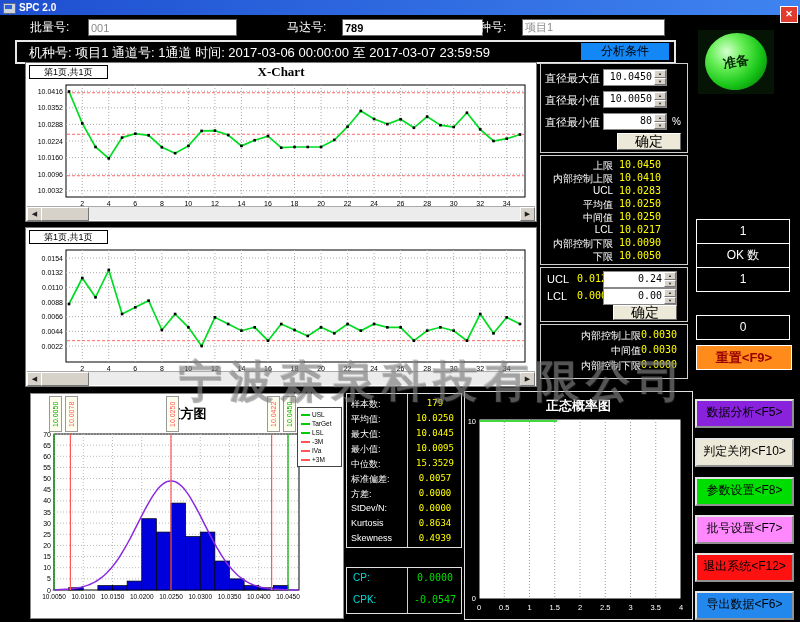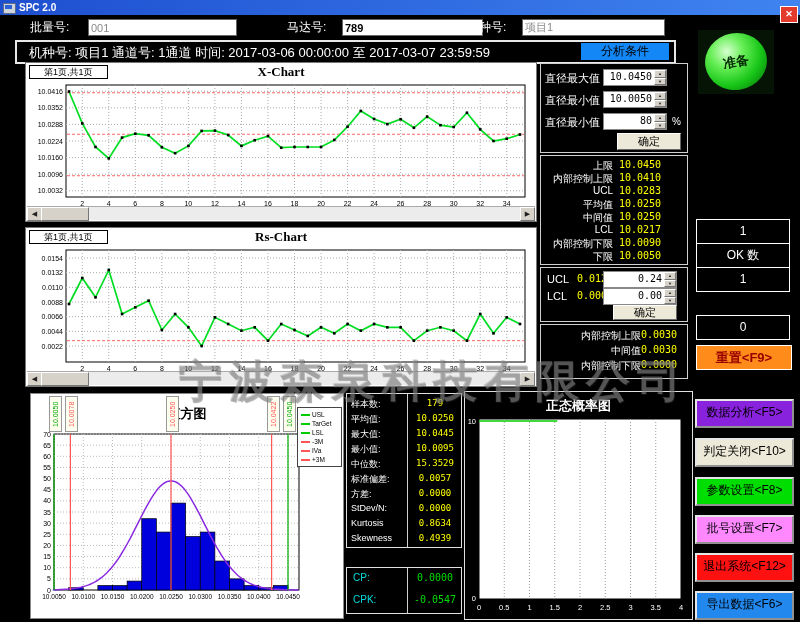--- a/index.html
+++ b/index.html
@@ -34,21 +34,21 @@
   
   .bpanel{background:#000;border:1px solid #cfcfcf;}
   .prow{position:absolute;left:2px;right:4px;height:16px;}
   .plabel{position:absolute;left:2px;top:2px;font-size:11px;color:#fff;white-space:nowrap;}
   .spinbox{position:absolute;right:16px;top:0;width:62px;height:15px;background:#fff;border:1px solid #888;}
   .spinbox.wide{width:72px;right:6px;}
   .spinval{position:absolute;right:14px;top:1px;font-size:10px;color:#000;font-family:"DejaVu Sans Mono",monospace;}
   .spinud{position:absolute;right:0;top:0;width:12px;height:100%;display:flex;flex-direction:column;cursor:pointer;}
   .spinud i{flex:1;background:#d6d2c9;border:1px solid #fff;border-right-color:#777;border-bottom-color:#777;font-style:normal;font-size:4px;line-height:5px;text-align:center;color:#222;}
   .psuffix{position:absolute;right:2px;top:3px;color:#fff;font-size:10px;}
-  .okbtn{position:absolute;width:62px;height:15px;background:#ece9d8;border:1px solid #fff;border-right-color:#666;border-bottom-color:#666;color:#000;font-size:11px;text-align:center;line-height:15px;cursor:pointer;}
+  .okbtn{position:absolute;width:62px;height:15px;background:#ece9d8;border:1px solid #fff;border-right-color:#666;border-bottom-color:#666;color:#000;font-size:14px;text-align:center;line-height:15px;cursor:pointer;}
   .lrow{position:absolute;left:0;right:0;height:13px;}
   .llabel{position:absolute;left:2px;right:74px;text-align:right;color:#fff;font-size:10px;white-space:nowrap;}
   .lvalue{position:absolute;left:78px;color:#ffff00;font-size:10px;font-family:"DejaVu Sans Mono",monospace;}
   
   .ccell{position:absolute;left:0;width:92px;height:23px;border:1px solid #fff;background:#000;color:#fff;text-align:center;line-height:23px;font-size:12px;}
   .resetbtn{left:696px;top:345px;width:94px;height:23px;color:#990000;font-weight:bold;font-size:13px;text-align:center;line-height:23px;border:1px solid #fff;cursor:pointer;}
   
   .statpanel{left:346px;top:393px;width:114px;height:153px;background:#000;border:1px solid #e0e0e0;}
   .srow{position:absolute;left:0;right:0;height:15px;}
   .slabel{position:absolute;left:4px;top:2px;color:#fff;font-size:9px;white-space:nowrap;}
@@ -192,21 +192,20 @@
       <rect x="492.7" y="54.21851851851759" width="2.6" height="2.6" fill="#000"></rect>
     </svg>
   <div class="sbar">
     <div class="sarrow" style="left:0;">◀</div>
     <div class="sthumb"></div>
     <div class="sarrow" style="right:0;">▶</div>
   </div>
 </div>
 
 <div class="abs cpanel" style="left:25px;top:227px;height:158px;">
-  <div class="ctitle">Rs-Chart</div>
   <div class="pagebox">第1页,共1页</div>
   <svg class="csvg" width="510" height="128">
       <rect x="40" y="6" width="459" height="112" fill="#fff" stroke="#000" stroke-width="1"></rect>
       <line x1="40" y1="13.999999999999998" x2="499" y2="13.999999999999998" stroke="#aaa" stroke-width="1" stroke-dasharray="1,2"></line>
       <text x="37" y="16.5" text-anchor="end" font-size="7" fill="#000">0.0154</text>
       <line x1="40" y1="28.66666666666667" x2="499" y2="28.66666666666667" stroke="#aaa" stroke-width="1" stroke-dasharray="1,2"></line>
       <text x="37" y="31.16666666666667" text-anchor="end" font-size="7" fill="#000">0.0132</text>
       <line x1="40" y1="43.33333333333334" x2="499" y2="43.33333333333334" stroke="#aaa" stroke-width="1" stroke-dasharray="1,2"></line>
       <text x="37" y="45.83333333333334" text-anchor="end" font-size="7" fill="#000">0.0110</text>
       <line x1="40" y1="58" x2="499" y2="58" stroke="#aaa" stroke-width="1" stroke-dasharray="1,2"></line>

